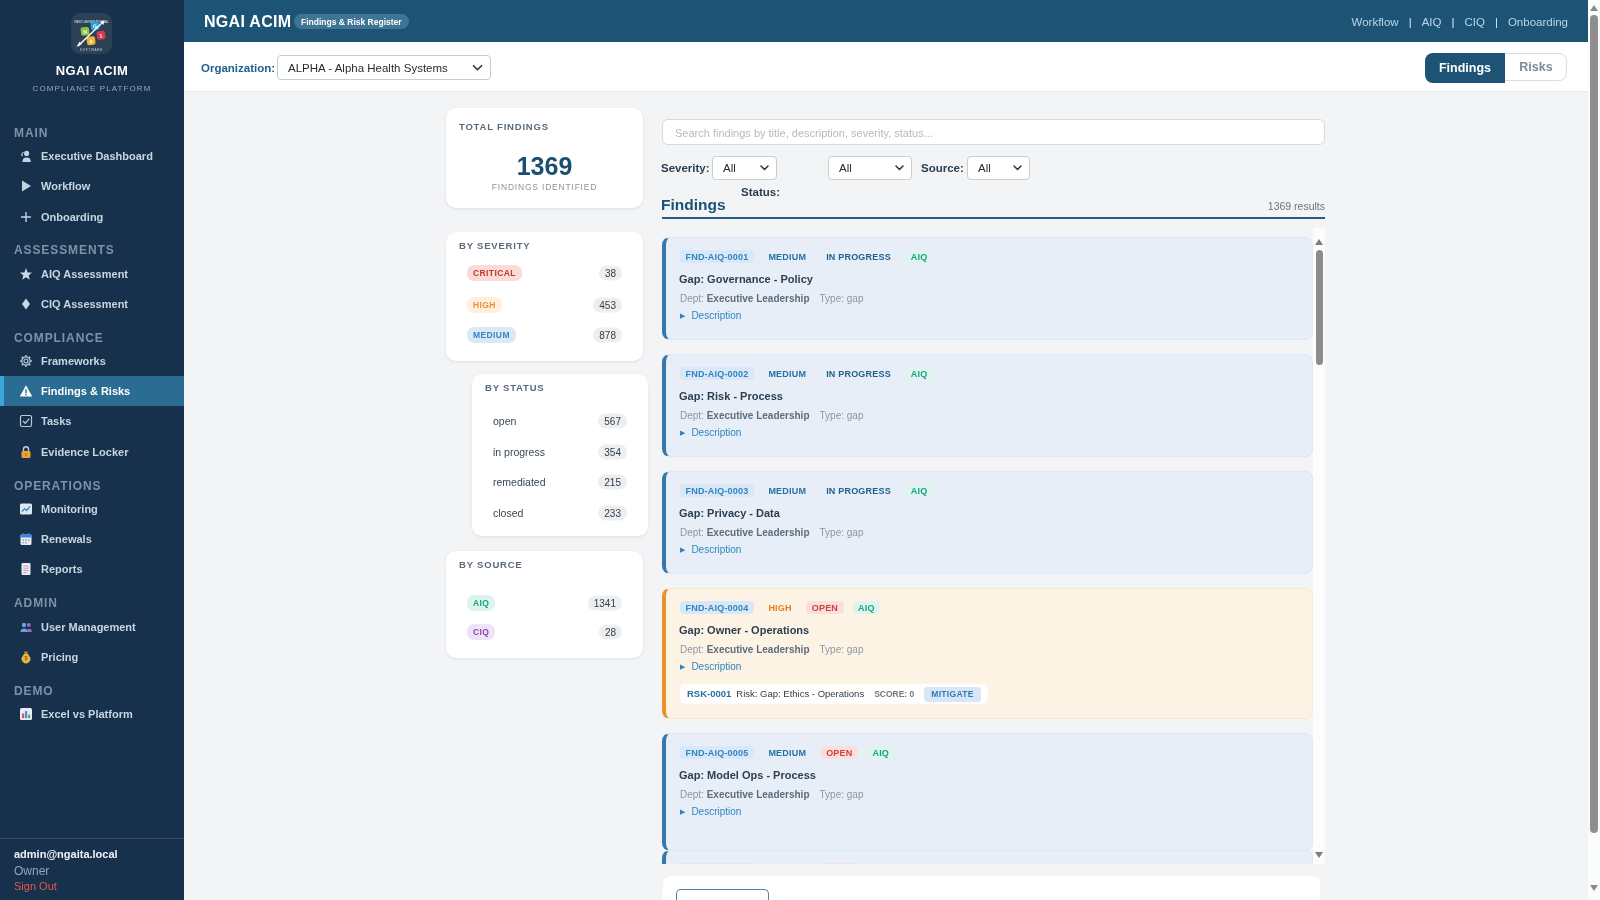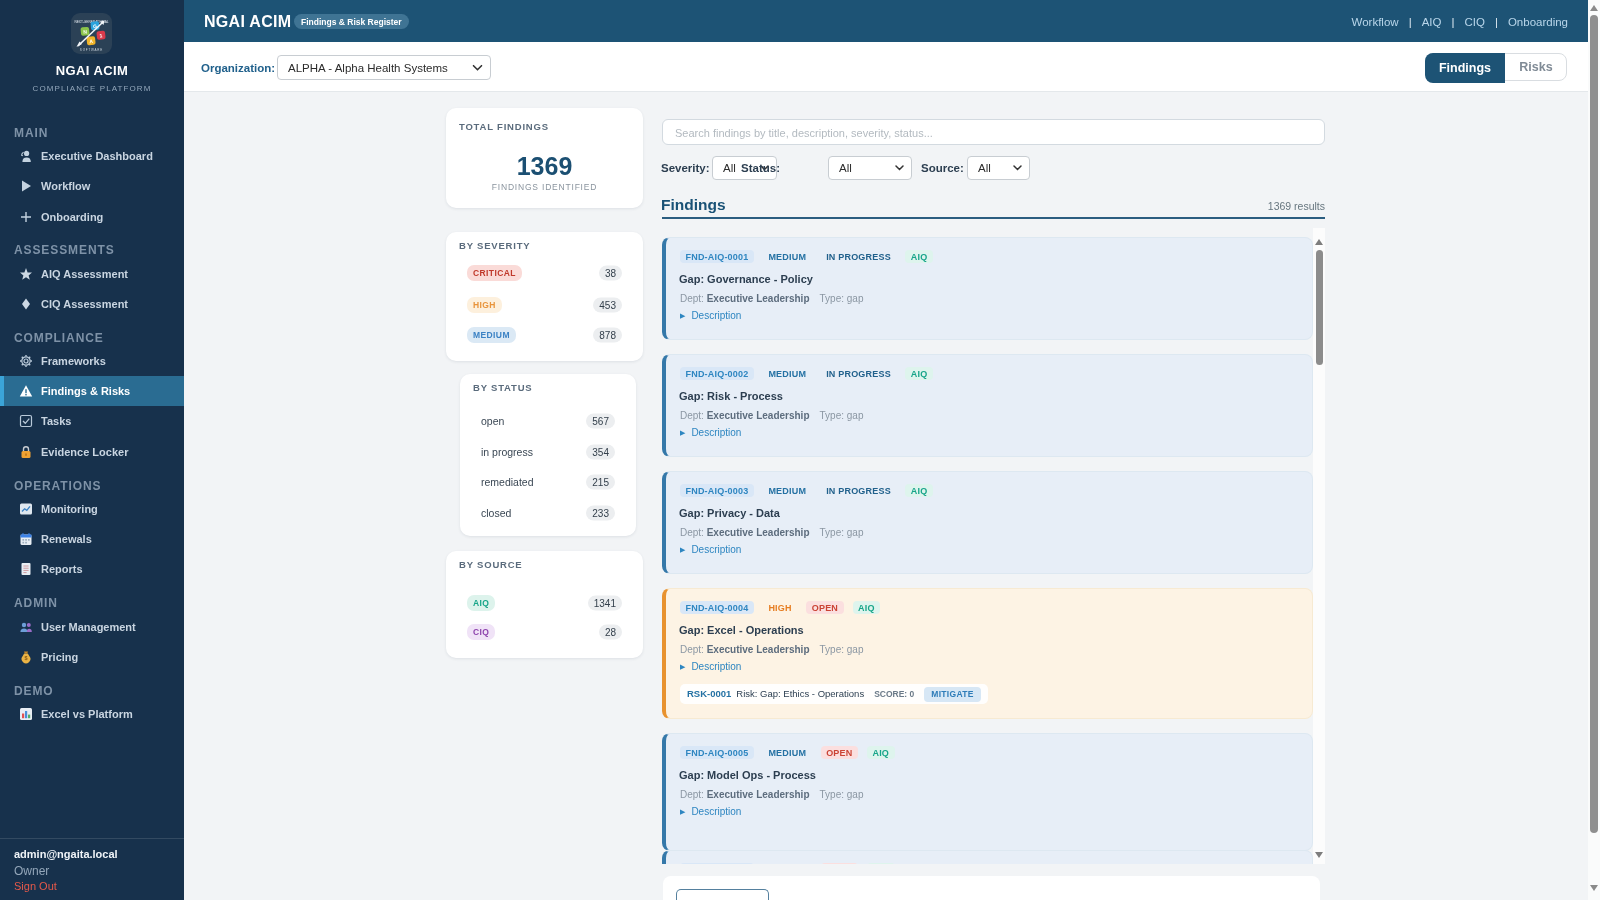--- a/index.html
+++ b/index.html
@@ -282,21 +282,21 @@
     </div>
   <div class="pillrow" style="top:65px;">
       <span class="sev" style="color:#e8943c;background:#fdf0dd;">HIGH</span>
       <span class="cnt">453</span>
     </div>
   <div class="pillrow" style="top:95px;">
       <span class="sev" style="color:#3b82c4;background:#dbe9f5;">MEDIUM</span>
       <span class="cnt">878</span>
     </div>
 </div>
-<div class="card" style="left:460px; top:374px; width:176px; height:162px;">
+<div class="card" style="left:472px; top:374px; width:176px; height:162px;">
   <div class="ctitle" style="top:8px;">BY STATUS</div>
   <div class="pillrow" style="top:39px;">
       <span class="stx">open</span>
       <span class="cnt">567</span>
     </div>
   <div class="pillrow" style="top:70px;">
       <span class="stx">in progress</span>
       <span class="cnt">354</span>
     </div>
   <div class="pillrow" style="top:100px;">
@@ -323,21 +323,21 @@
 <div id="search">
     <span>Search findings by title, description, severity, status...</span>
   </div>
 <div class="flabel" style="left:661px;">Severity:</div>
 <div class="sel" style="left:712px; top:156px; width:65px; height:24px; font-size:11.5px;">
     <span class="tx">All</span>
     <svg width="9" height="6" viewBox="0 0 9 6">
       <path d="M1 1 L4.5 4.5 L8 1" stroke="#333" stroke-width="1.5" fill="none" stroke-linecap="round"></path>
     </svg>
   </div>
-<div class="flabel" style="left:741px;">Status:</div>
+<div class="flabel" style="left:741px;margin-top:24px;">Status:</div>
 <div class="sel" style="left:828px; top:156px; width:84px; height:24px; font-size:11.5px;">
     <span class="tx">All</span>
     <svg width="9" height="6" viewBox="0 0 9 6">
       <path d="M1 1 L4.5 4.5 L8 1" stroke="#333" stroke-width="1.5" fill="none" stroke-linecap="round"></path>
     </svg>
   </div>
 <div class="flabel" style="left:921px;">Source:</div>
 <div class="sel" style="left:967px; top:156px; width:63px; height:24px; font-size:11.5px;">
     <span class="tx">All</span>
     <svg width="9" height="6" viewBox="0 0 9 6">
@@ -361,21 +361,21 @@
   <div class="fdesc"><span class="tri">▶</span>Description</div>
 </div>
 <div class="fcard" style="top:471px; height:103px;">
   <div class="brow"><span class="b-id">FND-AIQ-0003</span><span class="b-med">MEDIUM</span><span class="b-prog">IN PROGRESS</span><span class="b-aiq">AIQ</span></div>
   <div class="ftitle">Gap: Privacy - Data</div>
   <div class="fmeta">Dept: <b>Executive Leadership</b><span class="t2">Type: gap</span></div>
   <div class="fdesc"><span class="tri">▶</span>Description</div>
 </div>
 <div class="fcard orange" style="top:588px; height:131px;">
   <div class="brow"><span class="b-id">FND-AIQ-0004</span><span class="b-high">HIGH</span><span class="b-open">OPEN</span><span class="b-aiq">AIQ</span></div>
-  <div class="ftitle">Gap: Excel - Operations</div>
+  <div class="ftitle">Gap: Owner - Operations</div>
   <div class="fmeta">Dept: <b>Executive Leadership</b><span class="t2">Type: gap</span></div>
   <div class="fdesc"><span class="tri">▶</span>Description</div>
   <div class="risk"><b class="rid">RSK-0001</b>Risk: Gap: Ethics - Operations<span class="sc">SCORE: 0</span><span class="mit">MITIGATE</span></div>
 </div>
 <div class="fcard" style="top:733px; height:118px;border-radius:8px;">
   <div class="brow"><span class="b-id">FND-AIQ-0005</span><span class="b-med">MEDIUM</span><span class="b-open">OPEN</span><span class="b-aiq">AIQ</span></div>
   <div class="ftitle">Gap: Model Ops - Process</div>
   <div class="fmeta">Dept: <b>Executive Leadership</b><span class="t2">Type: gap</span></div>
   <div class="fdesc"><span class="tri">▶</span>Description</div>
 </div>

